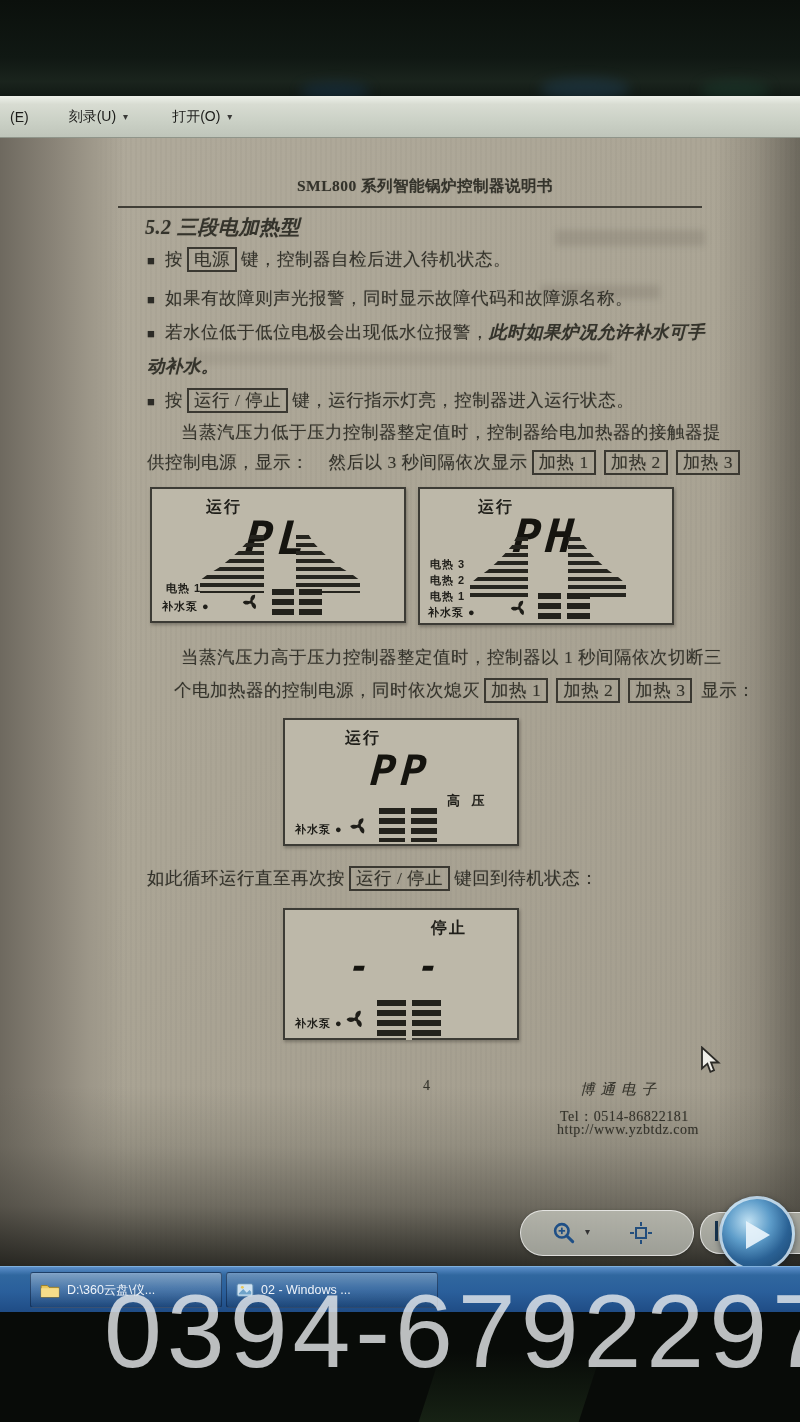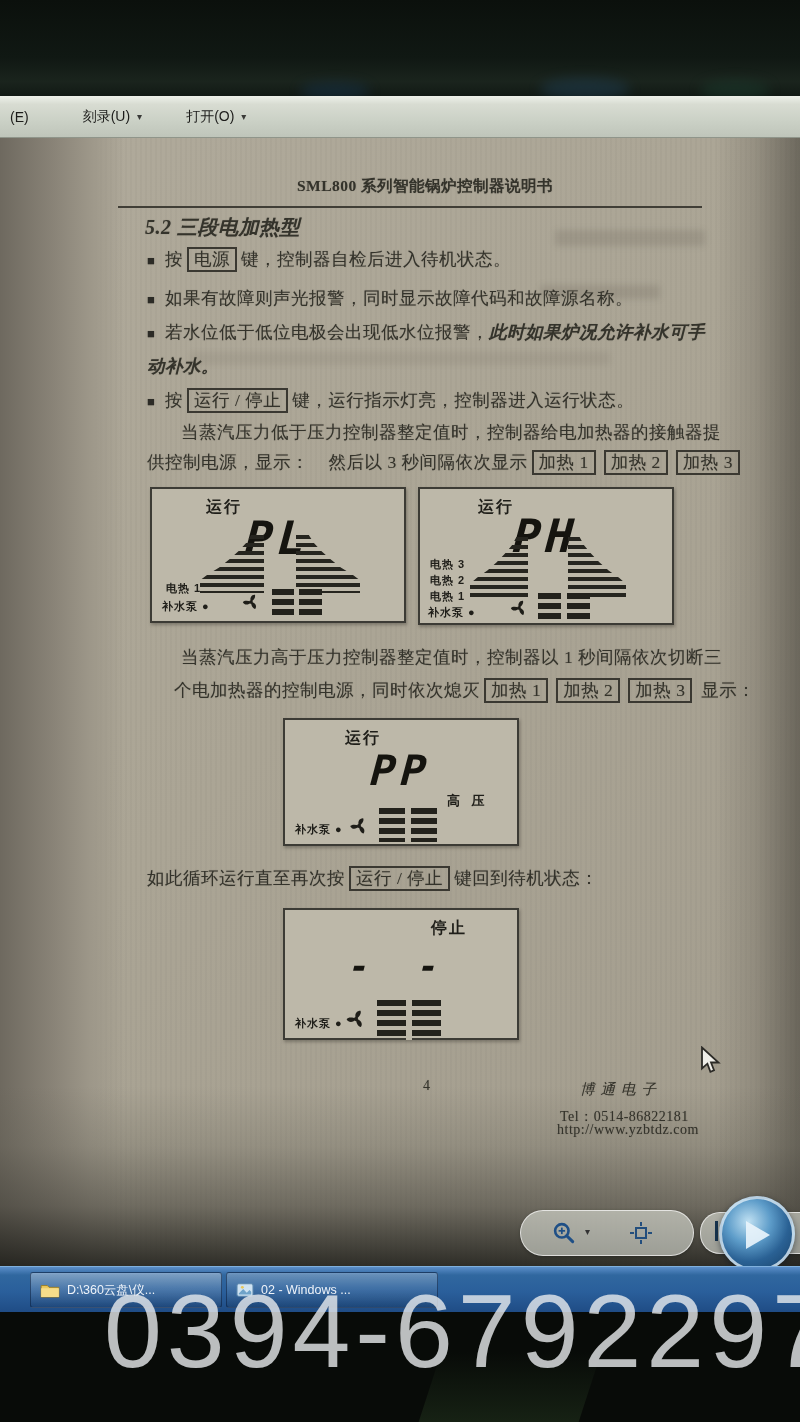--- a/index.html
+++ b/index.html
@@ -88,21 +88,21 @@
 <div id="bezel-top" class="abs">
   <div class="abs bezel-glow" style="left:540px;top:78px;width:90px;height:22px;background:#1f3d52;"></div>
   <div class="abs bezel-glow" style="left:300px;top:82px;width:70px;height:18px;background:#16324a;"></div>
   <div class="abs bezel-glow" style="left:700px;top:80px;width:70px;height:20px;background:#1b3b2e;"></div>
 </div>
 
 <div id="menubar" class="abs">
   <div class="menu-item" style="margin-left:2px;">
     <span>(E)</span>
   </div>
-  <div class="menu-item" style="margin-left:38px;">
+  <div class="menu-item" style="margin-left:24px;">
     <span>刻录(U)</span>
     <span class="menu-caret">▾</span>
   </div>
   <div class="menu-item" style="margin-left:28px;">
     <span>打开(O)</span>
     <span class="menu-caret">▾</span>
   </div>
 </div>
 
 <div id="photo" class="abs"></div>

